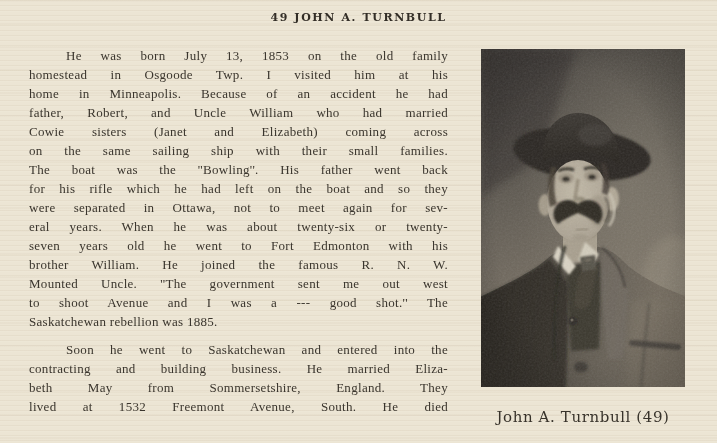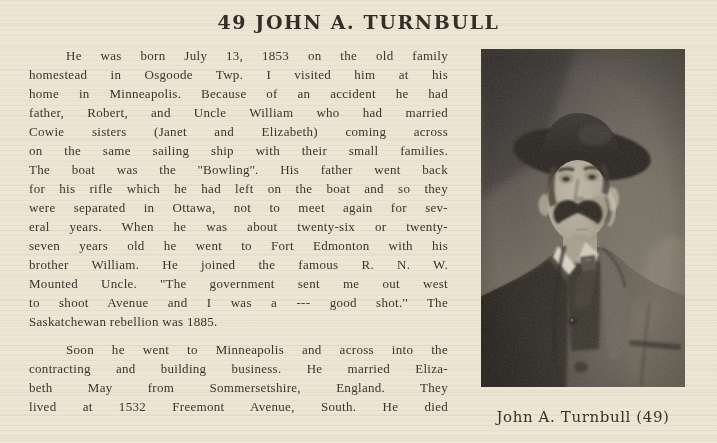--- a/index.html
+++ b/index.html
@@ -19,21 +19,21 @@
         rgba(0,0,0,0) 2px, rgba(0,0,0,0) 5px),
       repeating-linear-gradient(180deg,
         rgba(160,138,110,0.05) 0px, rgba(160,138,110,0.05) 2px,
         rgba(0,0,0,0) 2px, rgba(0,0,0,0) 23px);
     color: #3a352d;
     overflow: hidden;
   }
   .title {
     position: absolute; top: 11px; left: 0; width: 717px;
     text-align: center;
-    font-size: 19px; font-weight: 600;
+    font-size: 11px; font-weight: 600;
     letter-spacing: 1.6px;
     color: #332e27;
   }
   .text-col {
     position: absolute; left: 29px; top: 46px; width: 419px;
     font-size: 13px; line-height: 19px;
     letter-spacing: 0.3px;
     color: #3a352d;
     font-family: Liberation Serif, serif;
   }
@@ -79,21 +79,21 @@
         <div class="line">for his rifle which he had left on the boat and so they</div>
         <div class="line">were separated in Ottawa, not to meet again for sev-</div>
         <div class="line">eral years. When he was about twenty-six or twenty-</div>
         <div class="line">seven years old he went to Fort Edmonton with his</div>
         <div class="line">brother William.  He joined the famous R. N. W.</div>
         <div class="line">Mounted Uncle.  ''The government sent me out west</div>
         <div class="line">to shoot Avenue and I was a --- good shot.''  The</div>
         <div class="line flush-left">Saskatchewan rebellion was 1885.</div>
       </div>
       <div class="para">
-        <div class="line first">Soon he went to Minneapolis and across into the</div>
+        <div class="line first">Soon he went to Saskatchewan and entered into the</div>
         <div class="line">contracting and building business. He married Eliza-</div>
         <div class="line">beth May from Sommersetshire, England.  They</div>
         <div class="line">lived at 1532 Freemont Avenue, South.  He died</div>
       </div>
     </div>
 
   <div class="photo">
     <svg width="204" height="338" viewBox="0 0 204 338" preserveAspectRatio="none">
       <defs>
         <linearGradient id="bgG" x1="0" y1="0" x2="0.2" y2="1">

